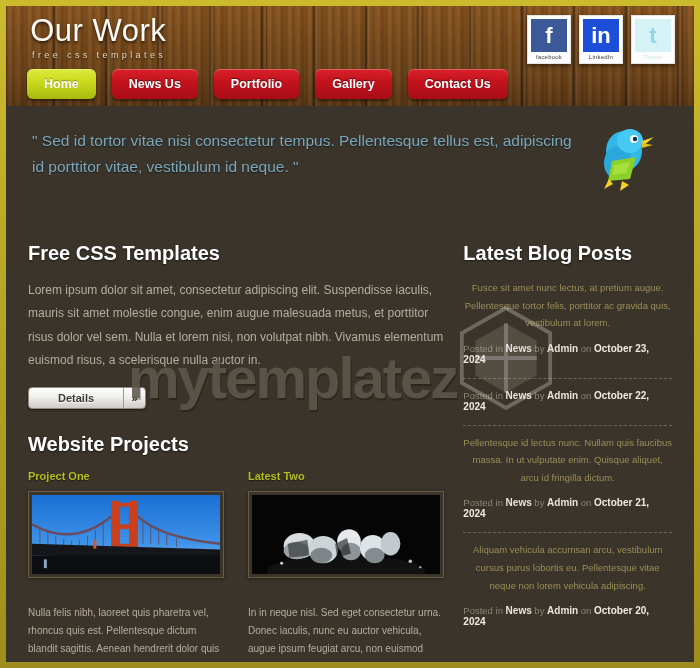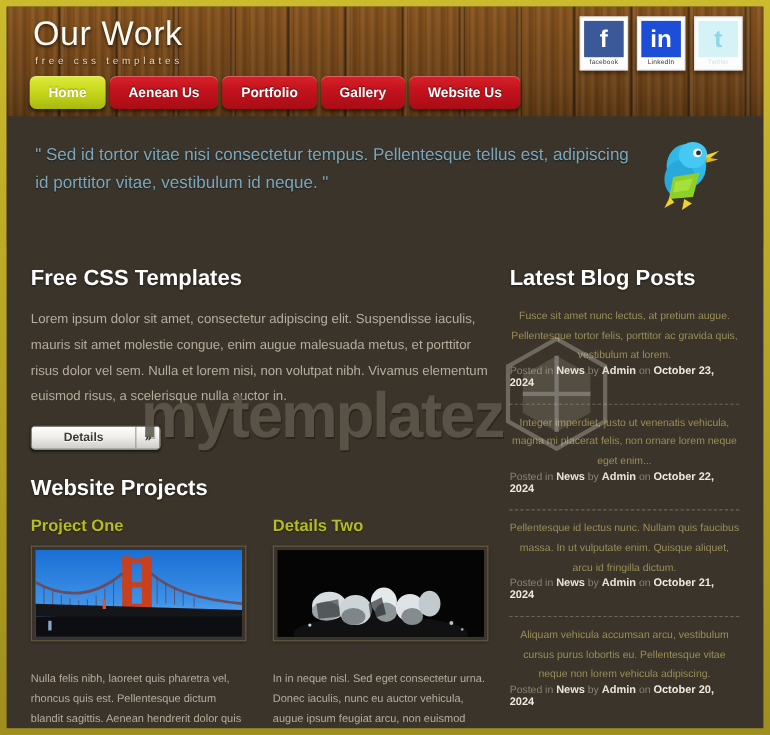--- a/index.html
+++ b/index.html
@@ -32,20 +32,21 @@
         rgba(0,0,0,0.20) 0px, rgba(0,0,0,0.00) 2px,
         rgba(255,255,255,0.05) 4px, rgba(0,0,0,0.13) 7px,
         rgba(0,0,0,0.02) 10px, rgba(255,255,255,0.03) 13px,
         rgba(0,0,0,0.18) 16px, rgba(0,0,0,0.03) 20px),
       repeating-linear-gradient(90deg,
         rgba(0,0,0,0.30) 0px, rgba(0,0,0,0) 1px,
         rgba(0,0,0,0) 46px, rgba(0,0,0,0.45) 48px,
         rgba(255,255,255,0.07) 50px, rgba(0,0,0,0) 52px),
       linear-gradient(180deg,#8a5620 0%,#7d4d1c 35%,#6f451a 70%,#5c3813 100%);
     overflow: hidden;
+    text-align: right;
   }
   #logo { position: absolute; left: 24px; top: 8px; }
   #logo .title {
     font-size: 31px; color: #fdfbf4; font-weight: 400;
     letter-spacing: 0.5px; text-shadow: 0 2px 3px rgba(0,0,0,0.65);
     line-height: 1.1;
   }
   #logo .tagline {
     font-size: 9px; color: #e8d9b8; letter-spacing: 3.4px;
     text-shadow: 0 1px 2px rgba(0,0,0,0.7);
@@ -68,21 +69,21 @@
   .sq-fb { background: #3b5998; }
   .sq-li { background: #1d4ed8; }
   .sq-tw { background: #d5f2f7; color: #8fd6e6; }
   .social-label {
     font-size: 6px; color: #3a3a3a; margin-top: 2px;
     letter-spacing: 0.2px; line-height: 1;
   }
   .social-card.tw .social-label { color: #c6e6ef; }
 
   
-  #nav { position: absolute; left: 21px; bottom: 7px; display: flex; gap: 4px; }
+  #nav { position: absolute; left: 21px; bottom: 7px; display: flex; gap: 16px; }
   .nav-btn {
     height: 30px; padding: 0 17px; border-radius: 6px;
     display: flex; align-items: center; justify-content: center;
     font-size: 12.5px; font-weight: bold; color: #ffffff;
     text-shadow: 0 -1px 1px rgba(0,0,0,0.55);
     background: linear-gradient(180deg,#d8212a 0%,#c2121c 45%,#a80d16 100%);
     box-shadow: inset 0 1px 0 rgba(255,255,255,0.28), 0 2px 3px rgba(0,0,0,0.45);
     cursor: pointer; white-space: nowrap;
   }
   .nav-btn.active {
@@ -143,42 +144,42 @@
     display: flex; align-items: center; justify-content: center;
     width: 22px; border-left: 1px solid #9b988f;
     font-size: 11px; color: #3d3a35; font-weight: bold;
   }
 
   
   #projects { margin-top: 24px; }
   .proj-row { display: flex; gap: 24px; margin-top: 10px; }
   .proj { width: 196px; }
   .proj-title {
-    font-size: 15px; font-weight: bold; color: #b6bd1f;
+    font-size: 11px; font-weight: bold; color: #b6bd1f;
     text-shadow: 0 1px 1px rgba(0,0,0,0.5); margin-bottom: 9px;
   }
   .proj-thumb {
     width: 196px; height: 87px; border: 1px solid #6b5c46;
     padding: 3px; background: #3a342a; box-shadow: 0 1px 3px rgba(0,0,0,0.4);
   }
   .thumb-inner { width: 100%; height: 100%; position: relative; overflow: hidden; }
   .proj-desc {
     font-size: 10px; line-height: 1.8; color: #b6ad9e; margin-top: 26px;
   }
   .visit {
     display: flex; align-items: center; gap: 7px; margin-top: 11px;
     font-size: 11px; font-weight: bold; color: #b6bd1f; cursor: pointer;
     text-shadow: 0 1px 1px rgba(0,0,0,0.5);
   }
   .visit .chev { color: #c4cb26; font-size: 12px; }
 
   
   .post { padding-bottom: 7px; }
   .post-text { font-size: 9.5px; line-height: 1.85; color: #9a8f57; text-align: center; }
-  .post-meta { font-size: 9.5px; color: #8c8373; margin-top: 0; }
+  .post-meta { font-size: 9.5px; color: #8c8373; margin-top: 11px; }
   .post-meta b { color: #e9e4da; font-size: 10px; }
   .post-meta .dt { color: #f0ebe1; font-weight: bold; font-size: 10px; }
   .dash {
     border-top: 1px dashed #6e6554; margin: 6px 0 8px 0; height: 0;
   }
 </style>
 </head>
 <body>
 
 <div id="page">
@@ -201,24 +202,24 @@
         <div class="social-label">LinkedIn</div>
       </div>
       <div class="social-card tw">
         <div class="social-sq sq-tw">t</div>
         <div class="social-label">Twitter</div>
       </div>
     </div>
 
     <div id="nav">
       <div class="nav-btn active">Home</div>
-      <div class="nav-btn">Aenean Us</div>
+      <div class="nav-btn">News Us</div>
       <div class="nav-btn">Portfolio</div>
       <div class="nav-btn">Gallery</div>
-      <div class="nav-btn">Website Us</div>
+      <div class="nav-btn">Contact Us</div>
     </div>
   </div>
 
   <div id="banner">
     <div id="banner-quote">" Sed id tortor vitae nisi consectetur tempus. Pellentesque tellus est, adipiscing id porttitor vitae, vestibulum id neque. "</div>
     <svg id="bird" viewBox="0 0 62 72">
       <ellipse cx="28" cy="30" rx="18" ry="20" fill="#2fb8e8"></ellipse>
       <ellipse cx="22" cy="42" rx="14" ry="17" fill="#2aa8dc"></ellipse>
       <ellipse cx="34" cy="20" rx="13" ry="12" fill="#45c8f2"></ellipse>
       <circle cx="38" cy="18" r="4" fill="#ffffff"></circle>
@@ -303,21 +304,21 @@
               </div>
             </div>
             <div class="proj-desc">Nulla felis nibh, laoreet quis pharetra vel, rhoncus quis est. Pellentesque dictum blandit sagittis. Aenean hendrerit dolor quis nisl sollicitudin ornare.</div>
             <div class="visit">
               <span class="chev">»</span>
               <span>Visit Site</span>
             </div>
           </div>
 
           <div class="proj">
-            <div class="proj-title">Details Two</div>
+            <div class="proj-title">Latest Two</div>
             <div class="proj-thumb">
               <div class="thumb-inner">
                 <svg viewBox="0 0 190 81" preserveAspectRatio="none" style="width:100%;height:100%;display:block">
                   <rect width="190" height="81" fill="#050505"></rect>
                   <ellipse cx="95" cy="78" rx="80" ry="16" fill="#111"></ellipse>
                   <ellipse cx="48" cy="52" rx="16" ry="13" fill="#d8dde0"></ellipse>
                   <ellipse cx="45" cy="57" rx="13" ry="9" fill="#9aa2a6"></ellipse>
                   <ellipse cx="72" cy="56" rx="15" ry="14" fill="#cdd4d8"></ellipse>
                   <ellipse cx="70" cy="62" rx="11" ry="8" fill="#7e868a"></ellipse>
                   <ellipse cx="98" cy="48" rx="12" ry="13" fill="#e4e9eb"></ellipse>
@@ -354,21 +355,20 @@
           <b>News</b>
           <span>by</span>
           <b>Admin</b>
           <span>on</span>
           <span class="dt">October 23, 2024</span>
         </div>
       </div>
       <div class="dash"></div>
 
       <div class="post">
-        <div class="post-text">Integer imperdiet, justo ut venenatis vehicula, magna mi placerat felis, non ornare lorem neque eget enim...</div>
         <div class="post-meta">
           <span>Posted in</span>
           <b>News</b>
           <span>by</span>
           <b>Admin</b>
           <span>on</span>
           <span class="dt">October 22, 2024</span>
         </div>
       </div>
       <div class="dash"></div>

